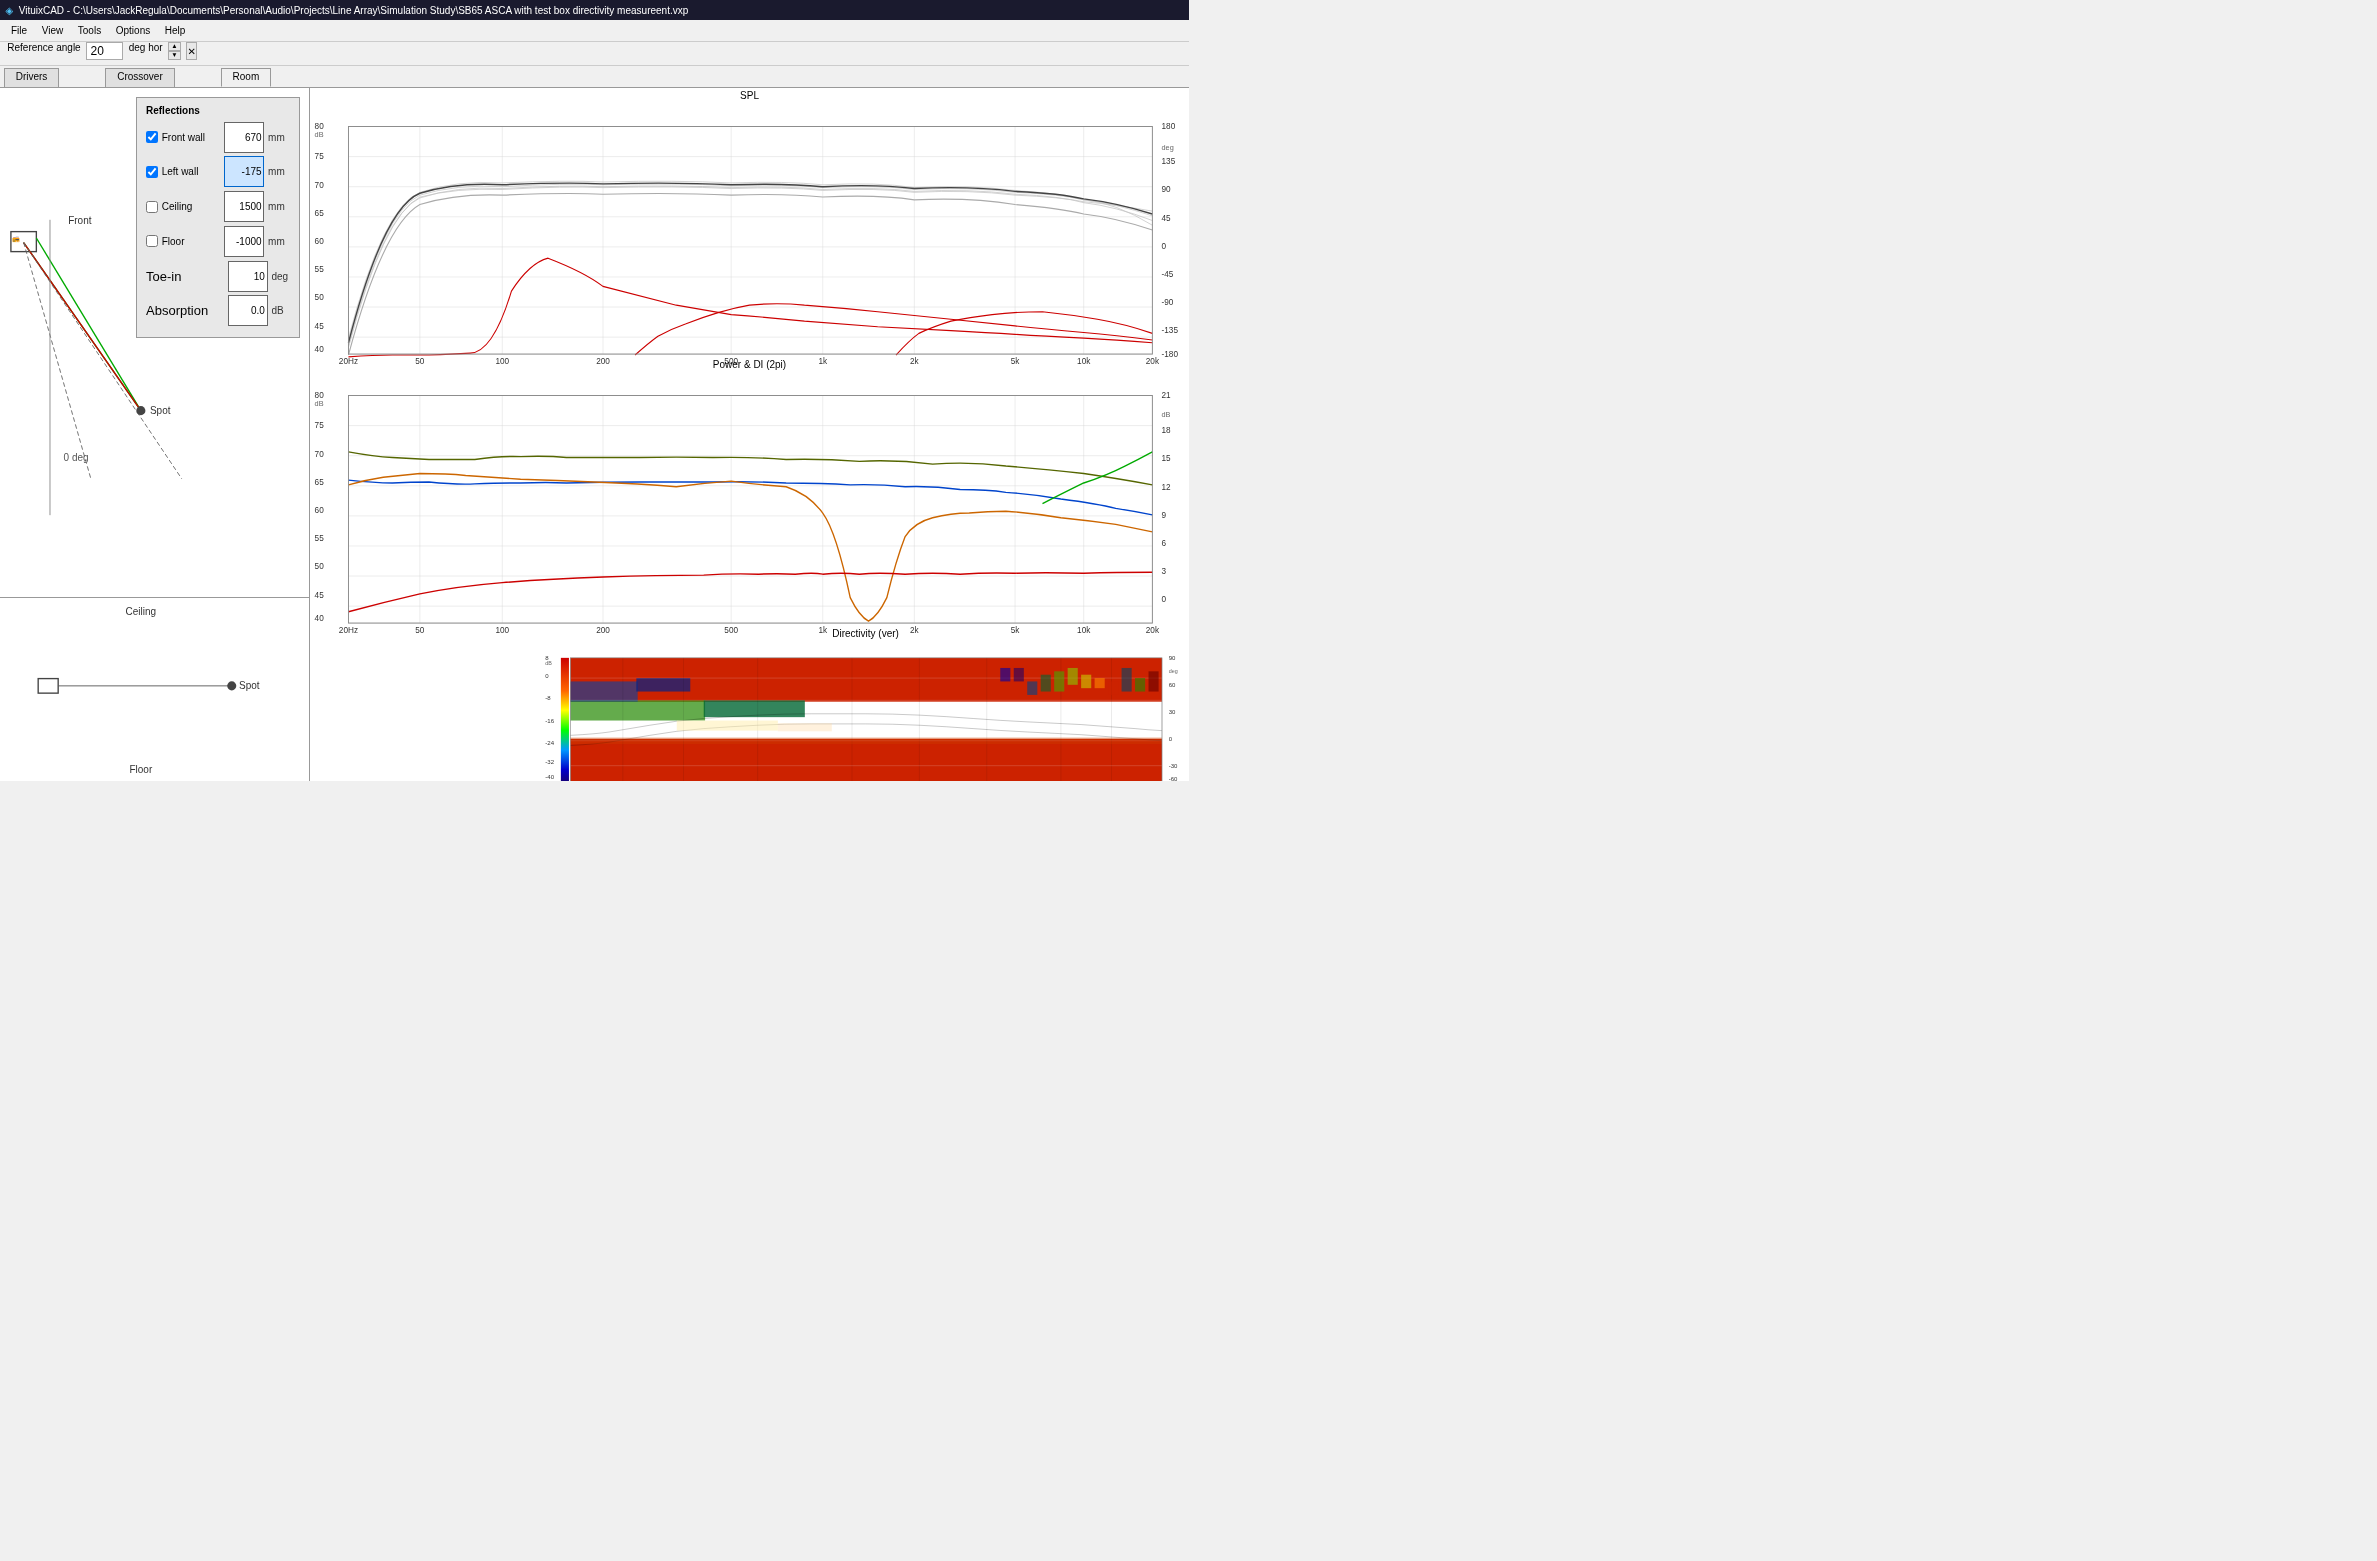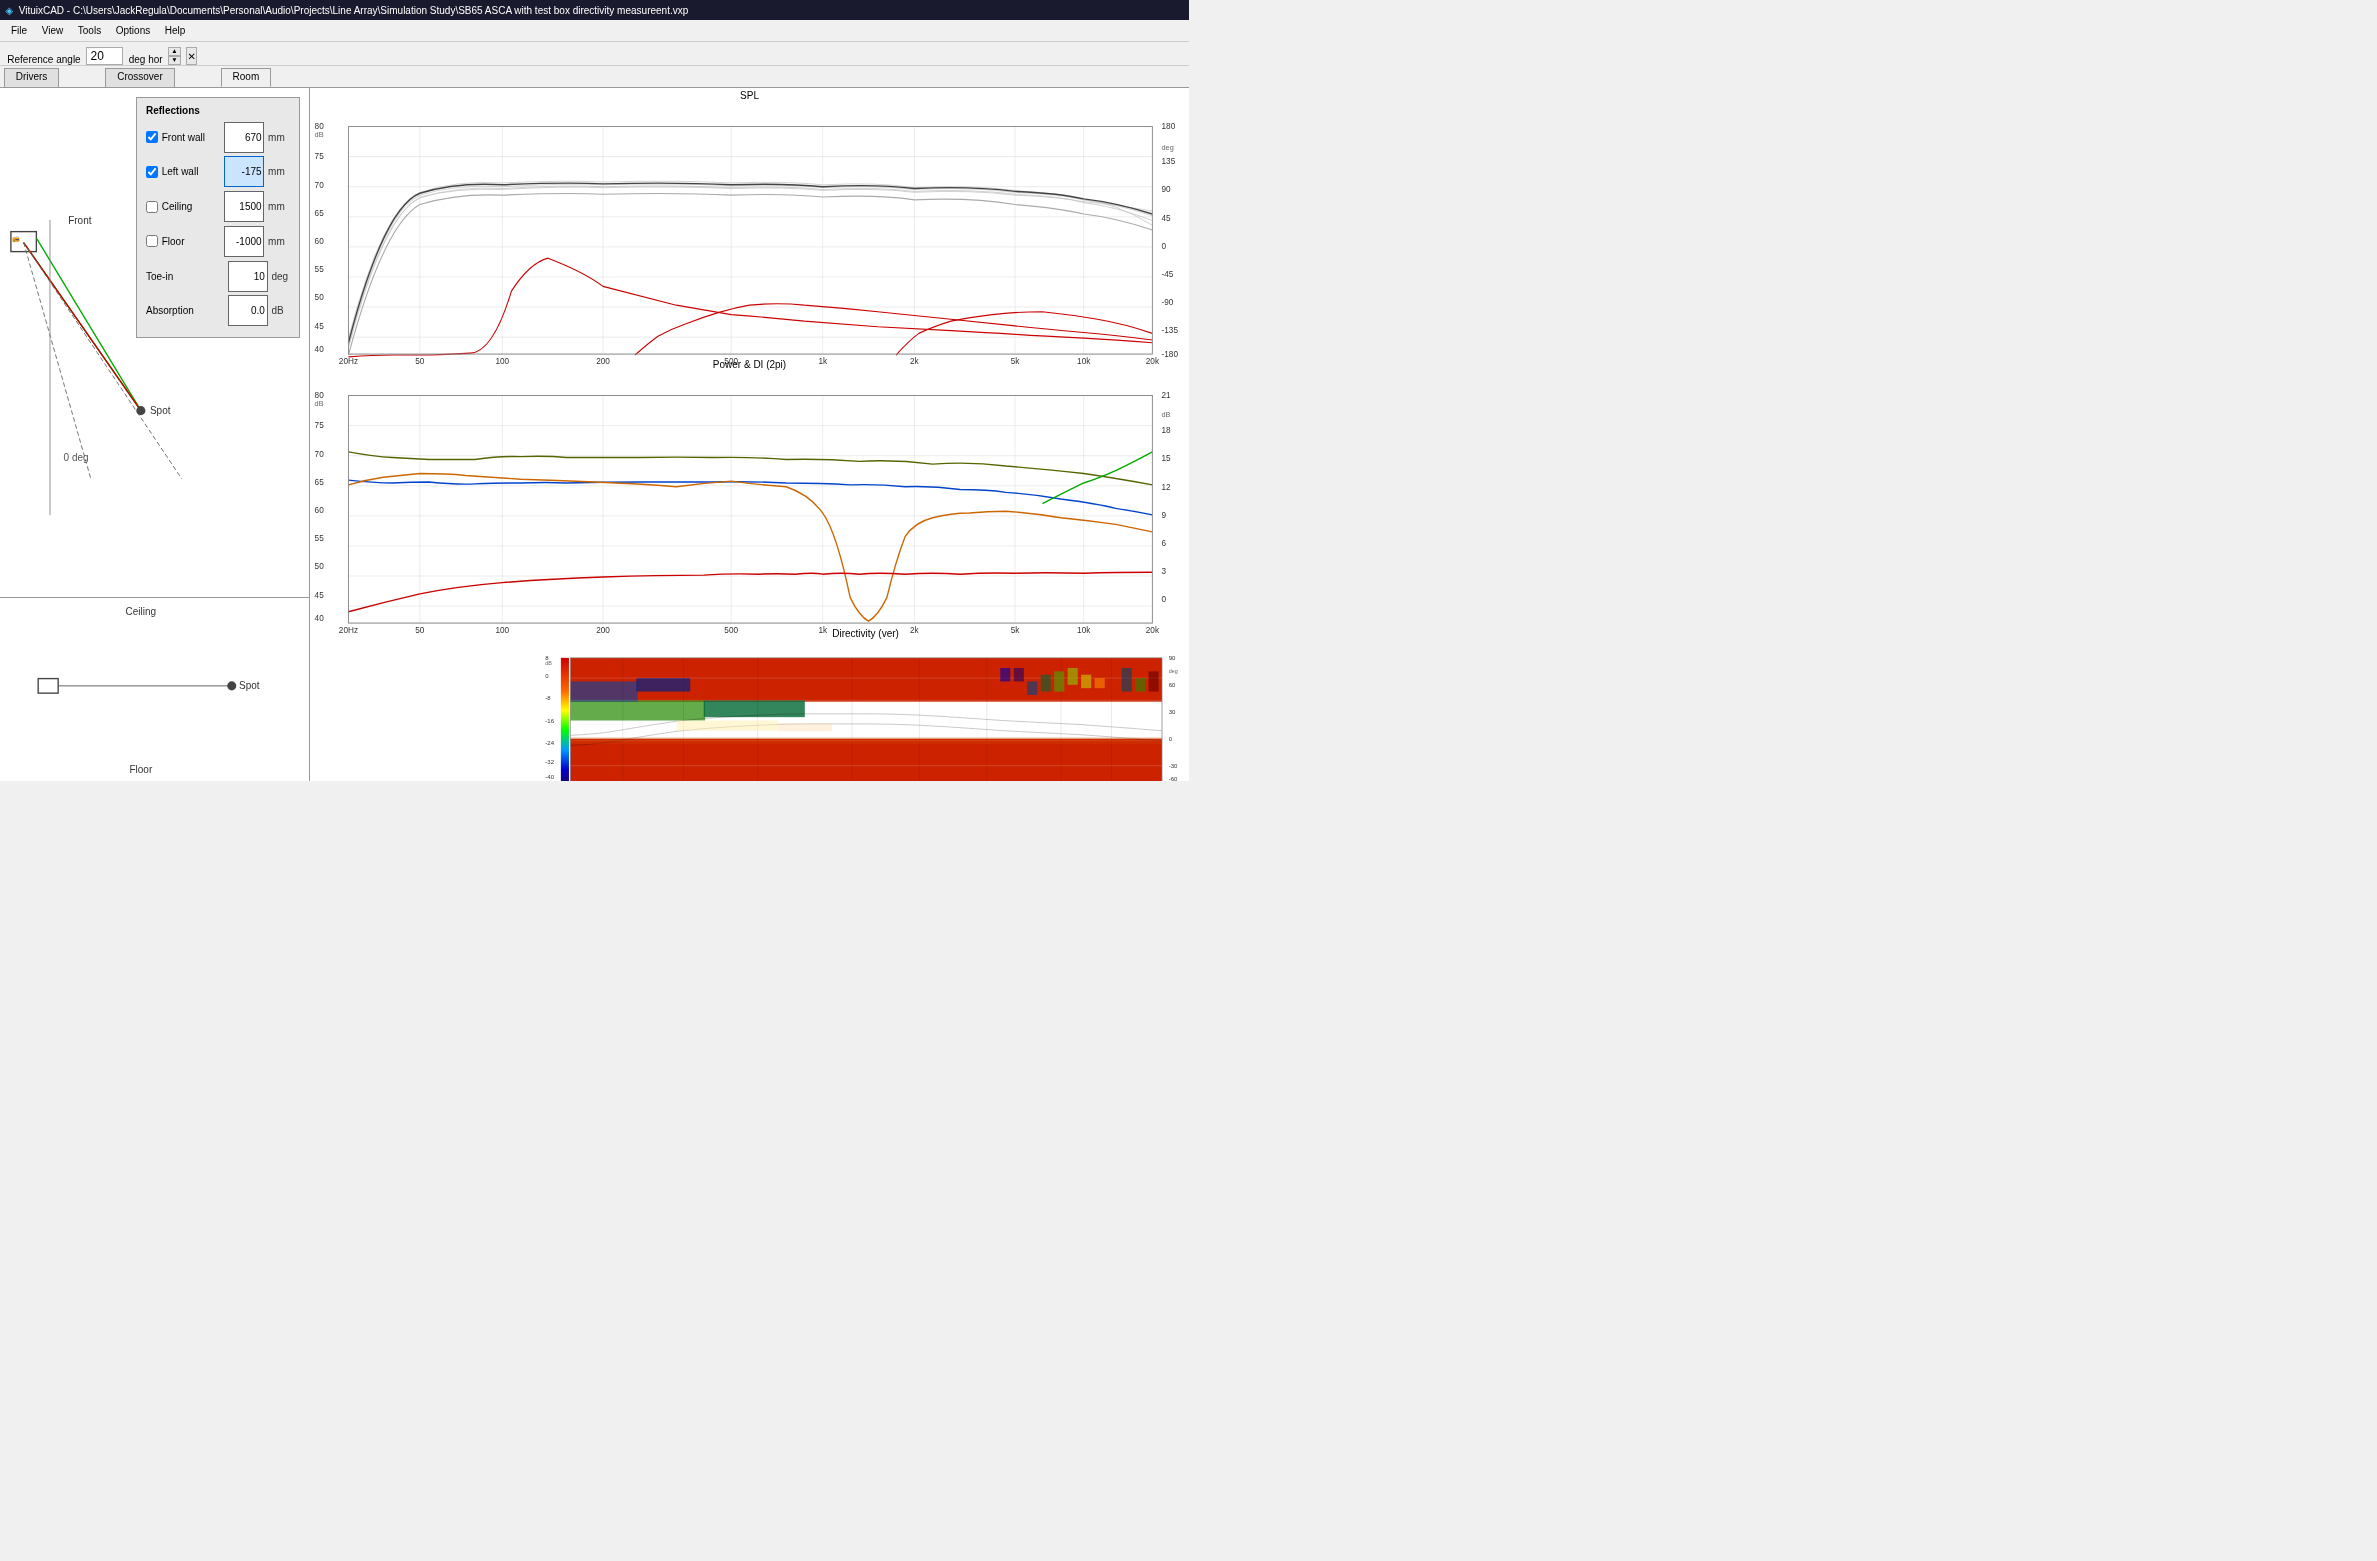--- a/index.html
+++ b/index.html
@@ -34,21 +34,21 @@
       padding: 0 3.7px;
     }
     .menu-bar span {
       padding: 1.8px 7.3px;
       cursor: pointer;
     }
     .toolbar {
       background: #f0f0f0;
       height: 24px;
       display: flex;
-      align-items: flex-end;
+      align-items: flex-start;
       border-bottom: 0.9px solid #ccc;
       padding: 0 7.3px;
       gap: 5.5px;
     }
     .tabs-bar {
       display: flex;
       background: #f0f0f0;
       border-bottom: 0.9px solid #999;
       padding: 1.8px 3.7px 0 3.7px;
       height: 22px;
@@ -116,21 +116,21 @@
       font-weight: bold;
       margin-bottom: 5.5px;
       font-size: 10px;
     }
     .field-row {
       display: flex;
       align-items: center;
       margin-bottom: 3.7px;
       gap: 3.7px;
     }
-    .field-row label { min-width: 64px; font-size: 10px; }
+    .field-row label { min-width: 64px; font-size: 13px; }
     .field-row input[type="text"] {
       width: 40px;
       height: 31px;
       border: 0.9px solid #666;
       font-size: 10px;
       padding: 0.9px 1.8px;
       text-align: right;
     }
     .field-row input[type="text"].active-field {
       background: #cce5ff;

